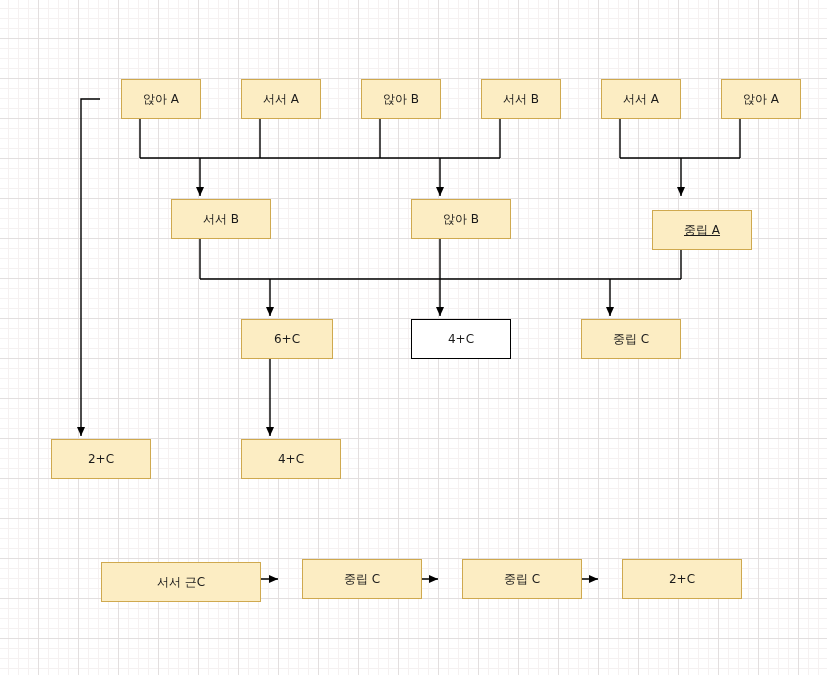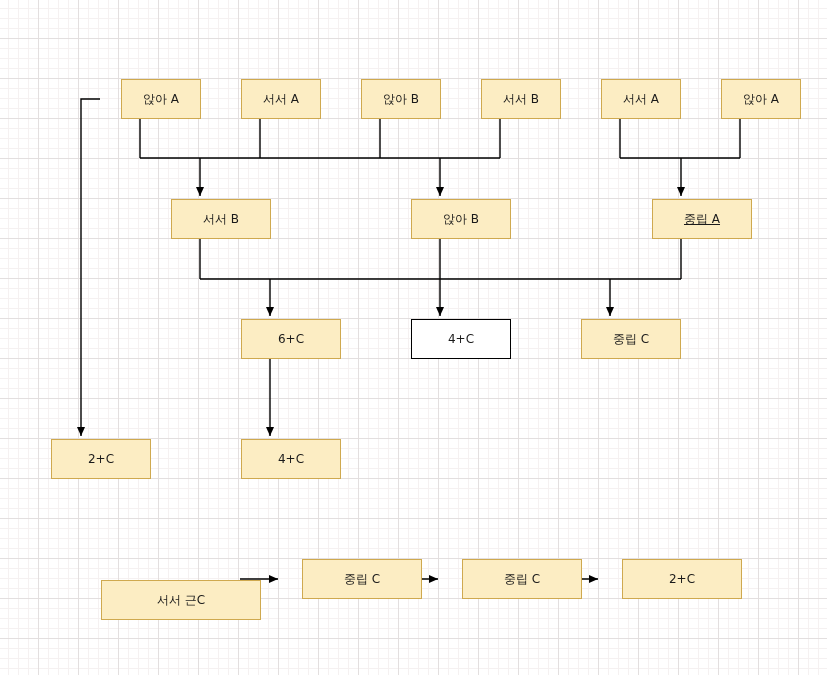--- a/index.html
+++ b/index.html
@@ -96,39 +96,39 @@
       </div>
       <div class="node" style="left: 700px; top: 79px; width: 80px; height: 40px; background-color: rgb(252, 237, 195); border-color: rgb(207, 169, 79);">
         <span>앉아 A</span>
       </div>
       <div class="node" style="left: 150px; top: 199px; width: 100px; height: 40px; background-color: rgb(252, 237, 195); border-color: rgb(207, 169, 79);">
         <span>서서 B</span>
       </div>
       <div class="node" style="left: 390px; top: 199px; width: 100px; height: 40px; background-color: rgb(252, 237, 195); border-color: rgb(207, 169, 79);">
         <span>앉아 B</span>
       </div>
-      <div class="node" style="left: 631px; top: 199px; width: 100px; height: 40px; background-color: rgb(252, 237, 195); border-color: rgb(207, 169, 79); text-decoration: underline;">
+      <div class="node" style="left: 631px; top: 210px; width: 100px; height: 40px; background-color: rgb(252, 237, 195); border-color: rgb(207, 169, 79); text-decoration: underline;">
         <span>중립 A</span>
       </div>
-      <div class="node" style="left: 220px; top: 319px; width: 100px; height: 40px; background-color: rgb(252, 237, 195); border-color: rgb(207, 169, 79);">
+      <div class="node" style="left: 220px; top: 319px; width: 92px; height: 40px; background-color: rgb(252, 237, 195); border-color: rgb(207, 169, 79);">
         <span>6+C</span>
       </div>
       <div class="node" style="left: 390px; top: 319px; width: 100px; height: 40px; background-color: rgb(255, 255, 255); border-color: rgb(0, 0, 0);">
         <span>4+C</span>
       </div>
       <div class="node" style="left: 560px; top: 319px; width: 100px; height: 40px; background-color: rgb(252, 237, 195); border-color: rgb(207, 169, 79);">
         <span>중립 C</span>
       </div>
       <div class="node" style="left: 30px; top: 439px; width: 100px; height: 40px; background-color: rgb(252, 237, 195); border-color: rgb(207, 169, 79);">
         <span>2+C</span>
       </div>
       <div class="node" style="left: 220px; top: 439px; width: 100px; height: 40px; background-color: rgb(252, 237, 195); border-color: rgb(207, 169, 79);">
         <span>4+C</span>
       </div>
-      <div class="node" style="left: 80px; top: 580px; width: 160px; height: 40px; background-color: rgb(252, 237, 195); border-color: rgb(207, 169, 79);">
+      <div class="node" style="left: 80px; top: 562px; width: 160px; height: 40px; background-color: rgb(252, 237, 195); border-color: rgb(207, 169, 79);">
         <span>서서 근C</span>
       </div>
       <div class="node" style="left: 281px; top: 559px; width: 120px; height: 40px; background-color: rgb(252, 237, 195); border-color: rgb(207, 169, 79);">
         <span>중립 C</span>
       </div>
       <div class="node" style="left: 441px; top: 559px; width: 120px; height: 40px; background-color: rgb(252, 237, 195); border-color: rgb(207, 169, 79);">
         <span>중립 C</span>
       </div>
       <div class="node" style="left: 601px; top: 559px; width: 120px; height: 40px; background-color: rgb(252, 237, 195); border-color: rgb(207, 169, 79);">
         <span>2+C</span>

